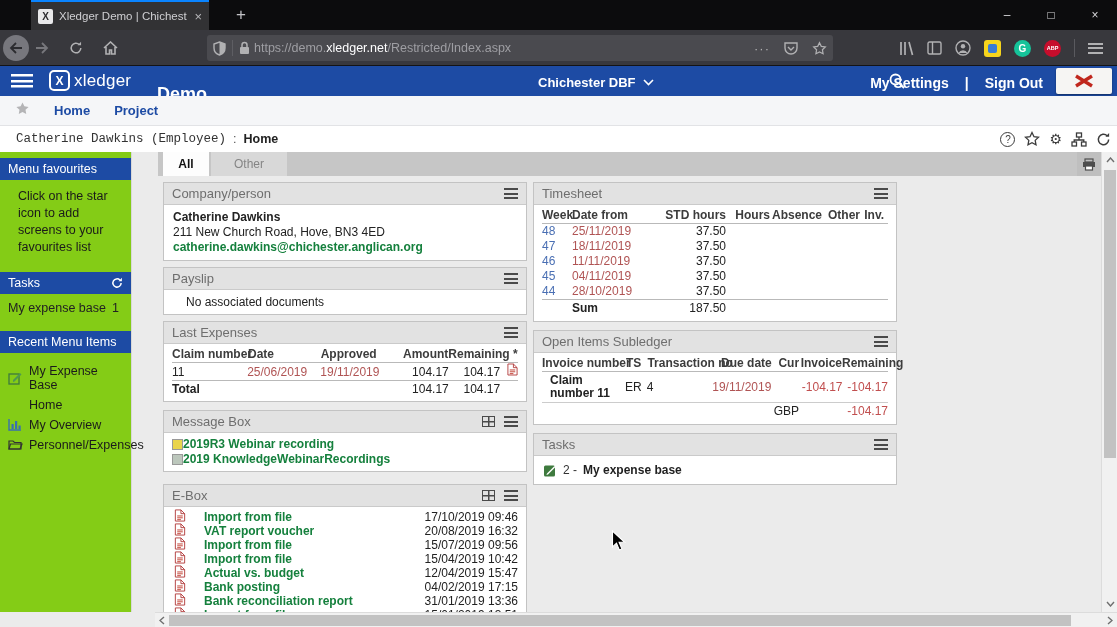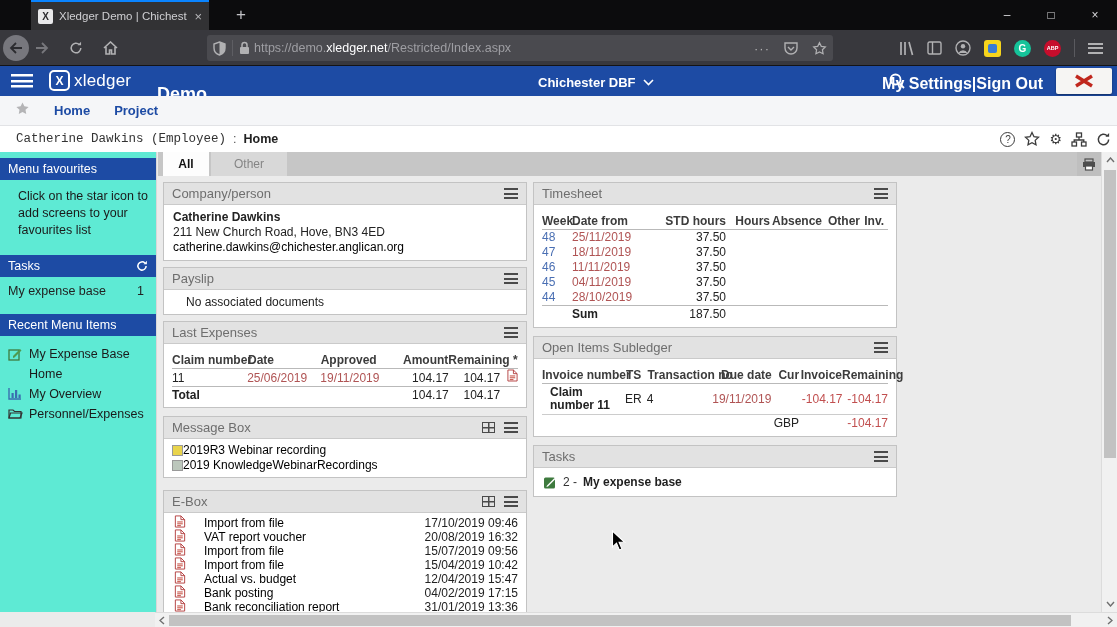--- a/index.html
+++ b/index.html
@@ -36,37 +36,37 @@
 
   
   .appbar { position:absolute; left:0; top:66px; width:1117px; height:30px; background:#1d4ba4; color:#fff; }
   .appburger { position:absolute; left:11px; top:8px; width:22px; height:14px; background:linear-gradient(#fff,#fff) 0 0/22px 2.5px no-repeat,linear-gradient(#fff,#fff) 0 5.5px/22px 2.5px no-repeat,linear-gradient(#fff,#fff) 0 11px/22px 2.5px no-repeat; }
   .applogo { position:absolute; left:49px; top:4px; display:flex; align-items:center; gap:4px; }
   .logobox { width:21px; height:21px; border:2px solid #fff; border-radius:5px; color:#fff; font-weight:bold; font-size:12px; display:flex; align-items:center; justify-content:center; }
   .logotext { font-size:17px; color:#fff; letter-spacing:.2px; }
   .envlabel { position:absolute; left:133px; top:18px; font-size:18px; font-weight:bold;padding-left:24px; }
   .entity { position:absolute; left:538px; top:9px; font-size:13px; font-weight:bold; display:flex; gap:7px; align-items:center; }
   .appsearch { position:absolute; right:212px; top:7px; }
-  .applinks { position:absolute; right:74px; top:9px; font-size:16px; font-weight:bold; display:flex; gap:0; }
+  .applinks { position:absolute; right:74px; top:9px; font-size:14px; font-weight:bold; display:flex; gap:16px; }
   .brandbox { position:absolute; right:5px; top:2px; width:56px; height:26px; background:#f6f5f3; border-radius:2px; box-shadow:0 1px 2px rgba(0,0,0,.4); display:flex; align-items:center; justify-content:center; }
 
   .navrow { position:absolute; left:0; top:96px; width:1117px; height:30px; background:#f5f6f8; border-bottom:1px solid #e2e3e6; display:flex; align-items:center; }
   .navstar { margin-left:15px; color:#a9a9ab; }
   .navlink { color:#1d4ba4; font-size:13px; font-weight:bold; margin-left:24px; }
 
   .crumbrow { position:absolute; left:0; top:126px; width:1117px; height:26px; background:#fff; display:flex; align-items:center; font-size:12.5px; color:#333; }
   .crumbrow .user { margin-left:16px;font-family:Liberation Mono, monospace; }
   .crumbrow .sep { margin:0 7px; color:#555; }
   .crumbrow .page { font-weight:bold; color:#222; }
   .crumbicons { margin-left:auto; margin-right:6px; display:flex; align-items:center; gap:9px; color:#3c3c3c; }
   .helpicon { width:15px; height:15px; border:1.3px solid #3c3c3c; border-radius:50%; font-size:10px; display:flex; align-items:center; justify-content:center; }
   .gearicon { font-size:14px; font-family:"DejaVu Sans",sans-serif; line-height:1; }
 
   
-  .sidebar { position:absolute; left:0; top:152px; width:157px; height:460px; background:#5eead4; border-right:1px solid #d8d8d8; font-size:12.5px; }
+  .sidebar { position:absolute; left:0; top:152px; width:132px; height:460px; background:#84cc16; border-right:1px solid #d8d8d8; font-size:12.5px; }
   .sbhead { background:#1d4ba4; color:#fff; height:22px; display:flex; align-items:center; padding:0 8px; margin-top:6px; }
   .sbhead .sb-sync { margin-left:auto; }
   .sbhint { padding:8px 8px 4px 8px; color:#1a1a1a; line-height:1.35;margin-left:10px; }
   .sbtask { display:flex; padding:7px 12px 4px 8px; color:#222; }
   .sbtask .cnt { margin-left:auto; }
   .sbspace { height:8px; }
   .sbitem { display:flex; align-items:center; gap:6px; padding:3px 8px; color:#1b1b1b; }
   .sbitem .ic { width:15px; flex:0 0 auto; display:flex; }
 
   .main { position:absolute; left:158px; top:152px; width:943px; height:460px; overflow:hidden; background:#ebebeb; }
@@ -79,31 +79,31 @@
   .cols { display:flex; gap:6px; padding:6px 0 0 5px; }
   .col { width:364px; display:flex; flex-direction:column; }
   .panel { background:#fff; border:1px solid #c3c3c3; }
   .phead { height:22px; background:#e2e2e2; border-bottom:1px solid #cacaca; display:flex; align-items:center; padding:0 8px; }
   .ptitle { color:#6e6e6e; font-size:13px; }
   .picons { margin-left:auto; display:flex; align-items:center; gap:9px; }
   .i-menu { width:14px; height:11px; background:linear-gradient(#4a4a4a,#4a4a4a) 0 0/14px 2px no-repeat,linear-gradient(#4a4a4a,#4a4a4a) 0 4.5px/14px 2px no-repeat,linear-gradient(#4a4a4a,#4a4a4a) 0 9px/14px 2px no-repeat; }
   .i-grid { width:13px; height:11px; border:1.5px solid #4a4a4a; background:linear-gradient(#4a4a4a,#4a4a4a) 50% 0/1.5px 100% no-repeat,linear-gradient(#4a4a4a,#4a4a4a) 0 50%/100% 1.5px no-repeat; }
 
   .pbody { font-size:12px; color:#222; }
-  a.link { color:#000000; text-decoration:none; }
+  a.link { color:#15803d; text-decoration:none;font-weight:bold; }
   .red { color:#b05454; } .redval { color:#c14f4f; }
   .blue { color:#4a6fb3; }
 
   
   .p-company { min-height:72px; margin-bottom:6px; }
   .p-company .pbody { padding:5px 9px; line-height:1.25; }
   .p-payslip { min-height:44px; margin-bottom:6px; }
   .p-payslip .pbody { padding:5px 22px; }
   .p-lastexp { min-height:74px; margin-bottom:8px; }
-  .tbl { padding:8px 8px 4px 8px; }
+  .tbl { padding:2px 8px 4px 8px; }
   .trow { display:flex; align-items:baseline; line-height:15px; }
   .thead-r { font-weight:bold; color:#3c3c3c; border-bottom:1px solid #b9b9b9; line-height:16px; white-space:nowrap; }
   .le-claim{width:76px;} .le-date{width:74px;} .le-app{width:74px;} .le-amt{width:56px;text-align:right;} .le-rem{width:52px;text-align:right;} .le-ico{width:18px;display:flex;justify-content:flex-end;}
   .total-r { border-top:1px solid #b9b9b9; font-weight:bold; line-height:16px; }
   .total-r .norm { font-weight:normal; }
   .p-msgbox { min-height:54px; margin-bottom:12px; }
   .p-msgbox .pbody { padding:4px 8px; }
   .mrow { display:flex; align-items:center; gap:0; line-height:15px; }
   .chip { width:11px; height:11px; border:1px solid #999; flex:0 0 auto; }
   .p-ebox { height:200px; }

